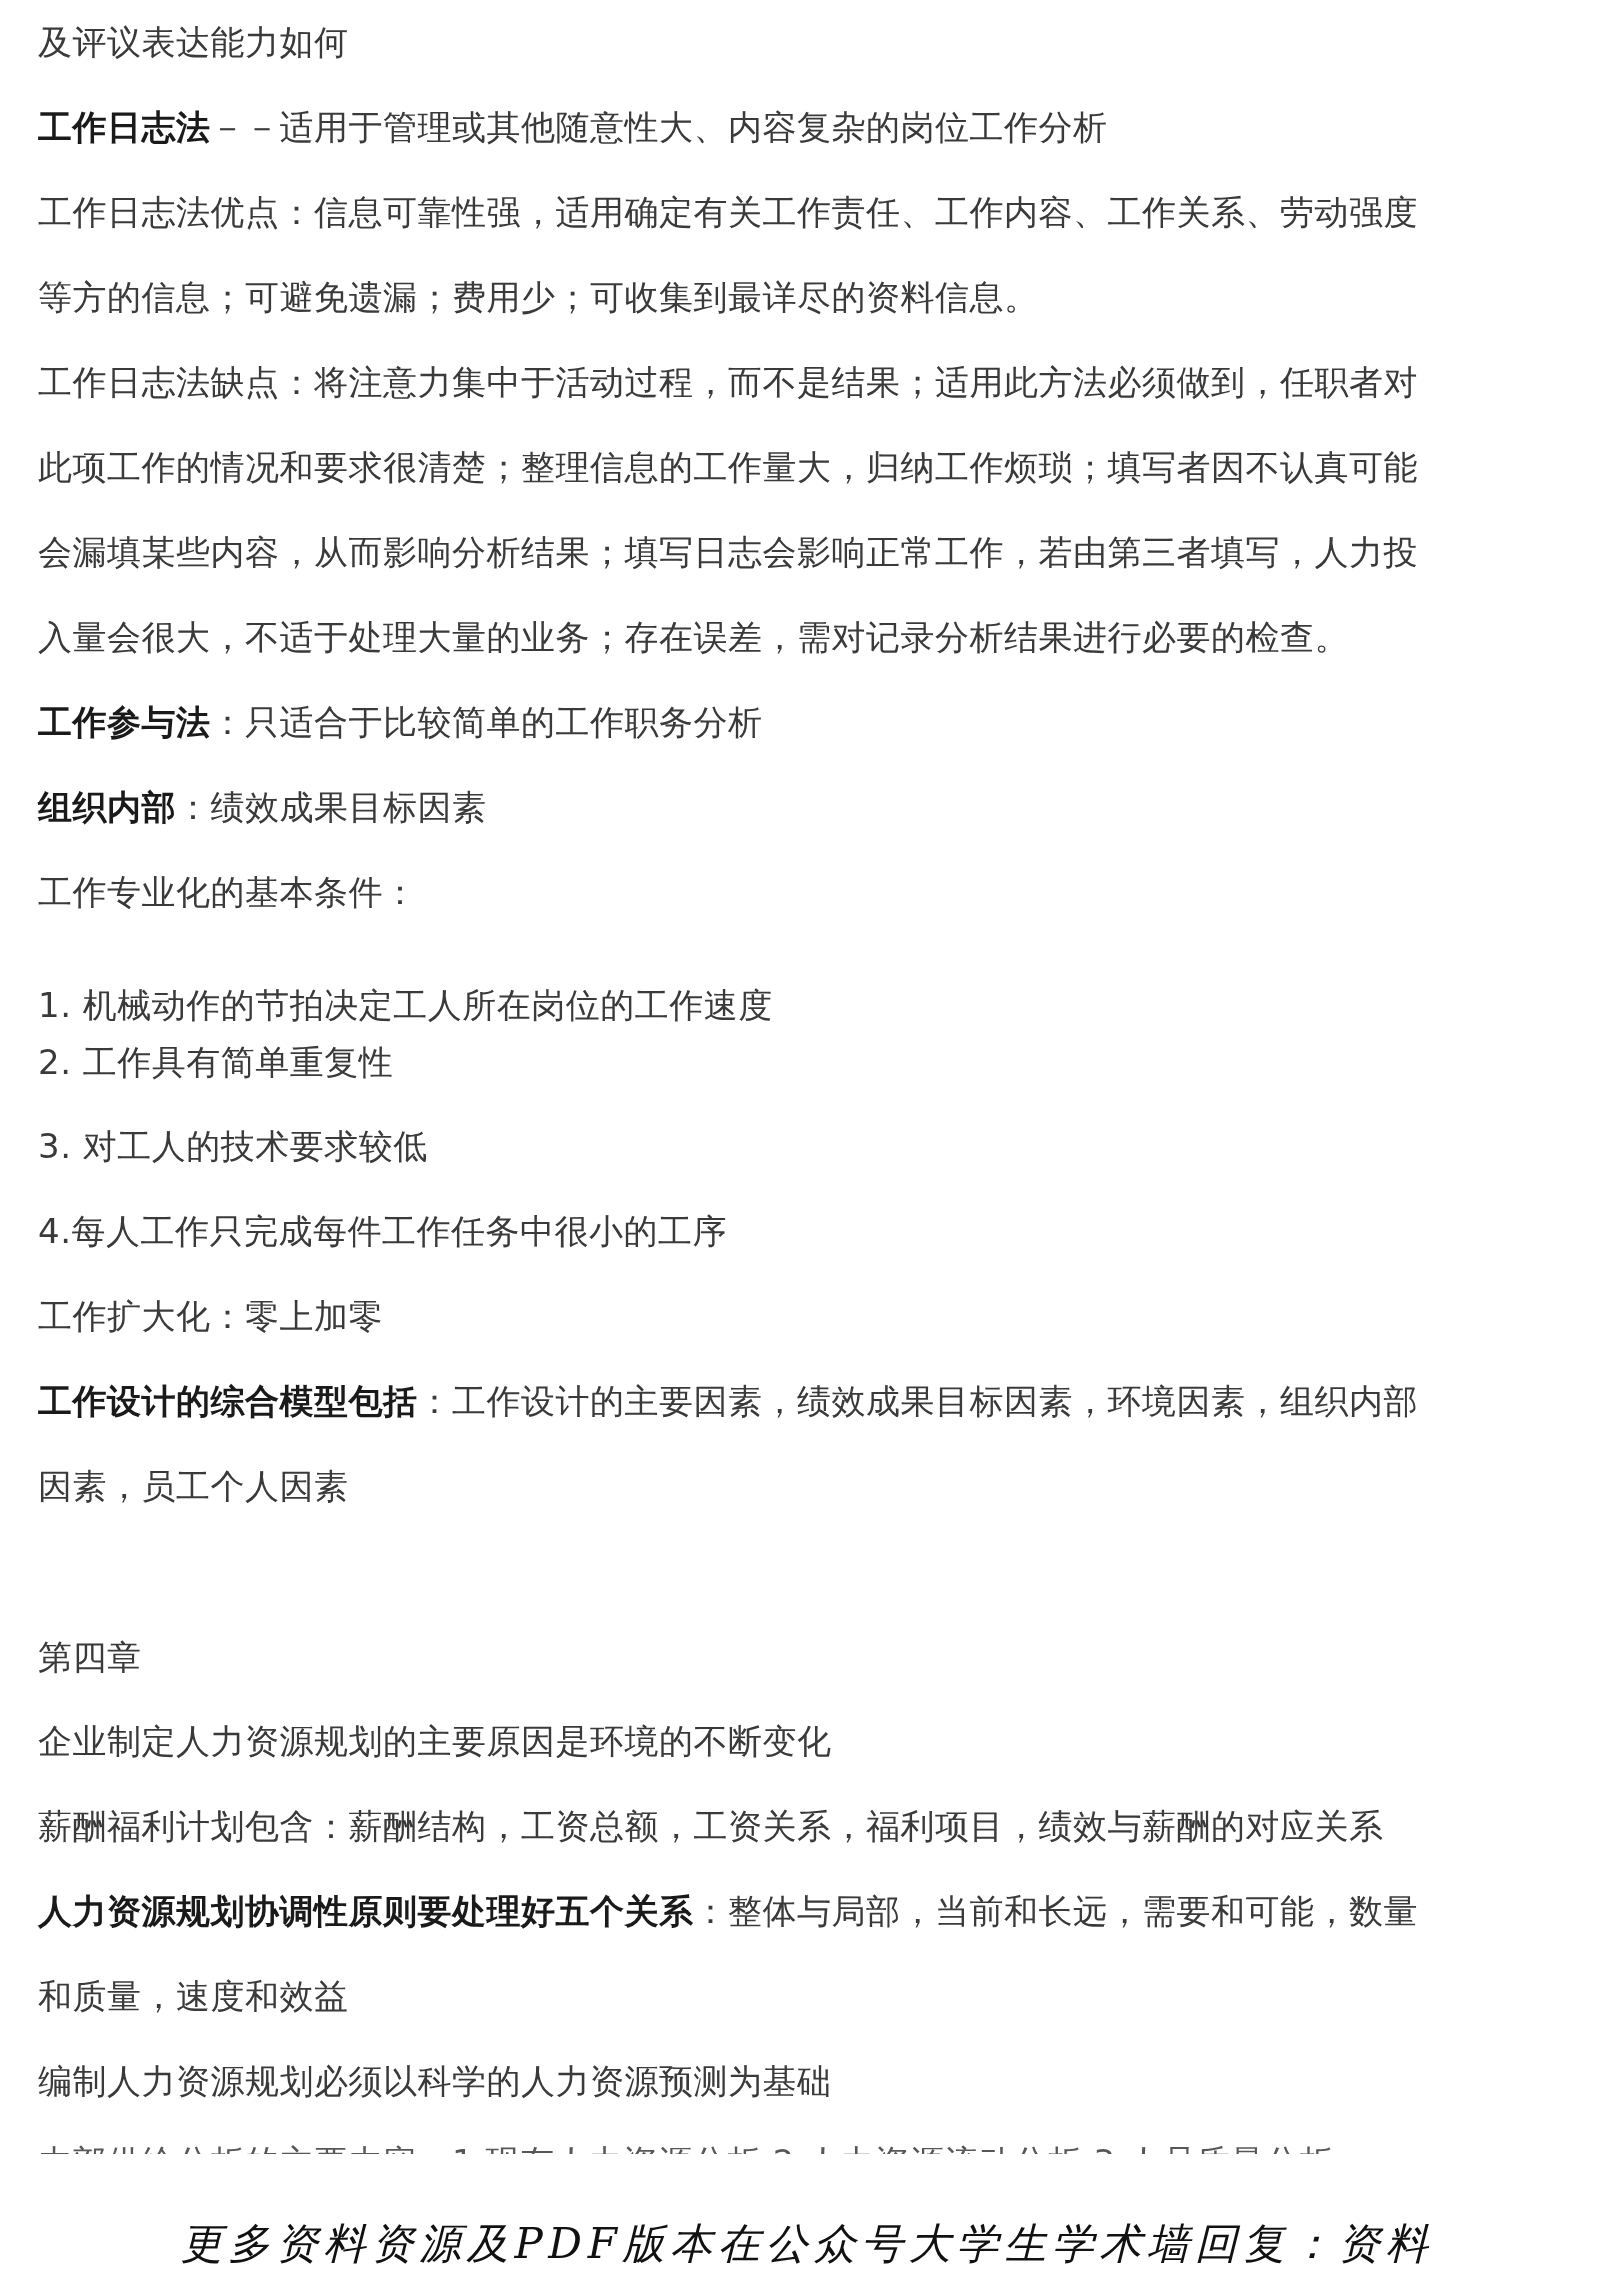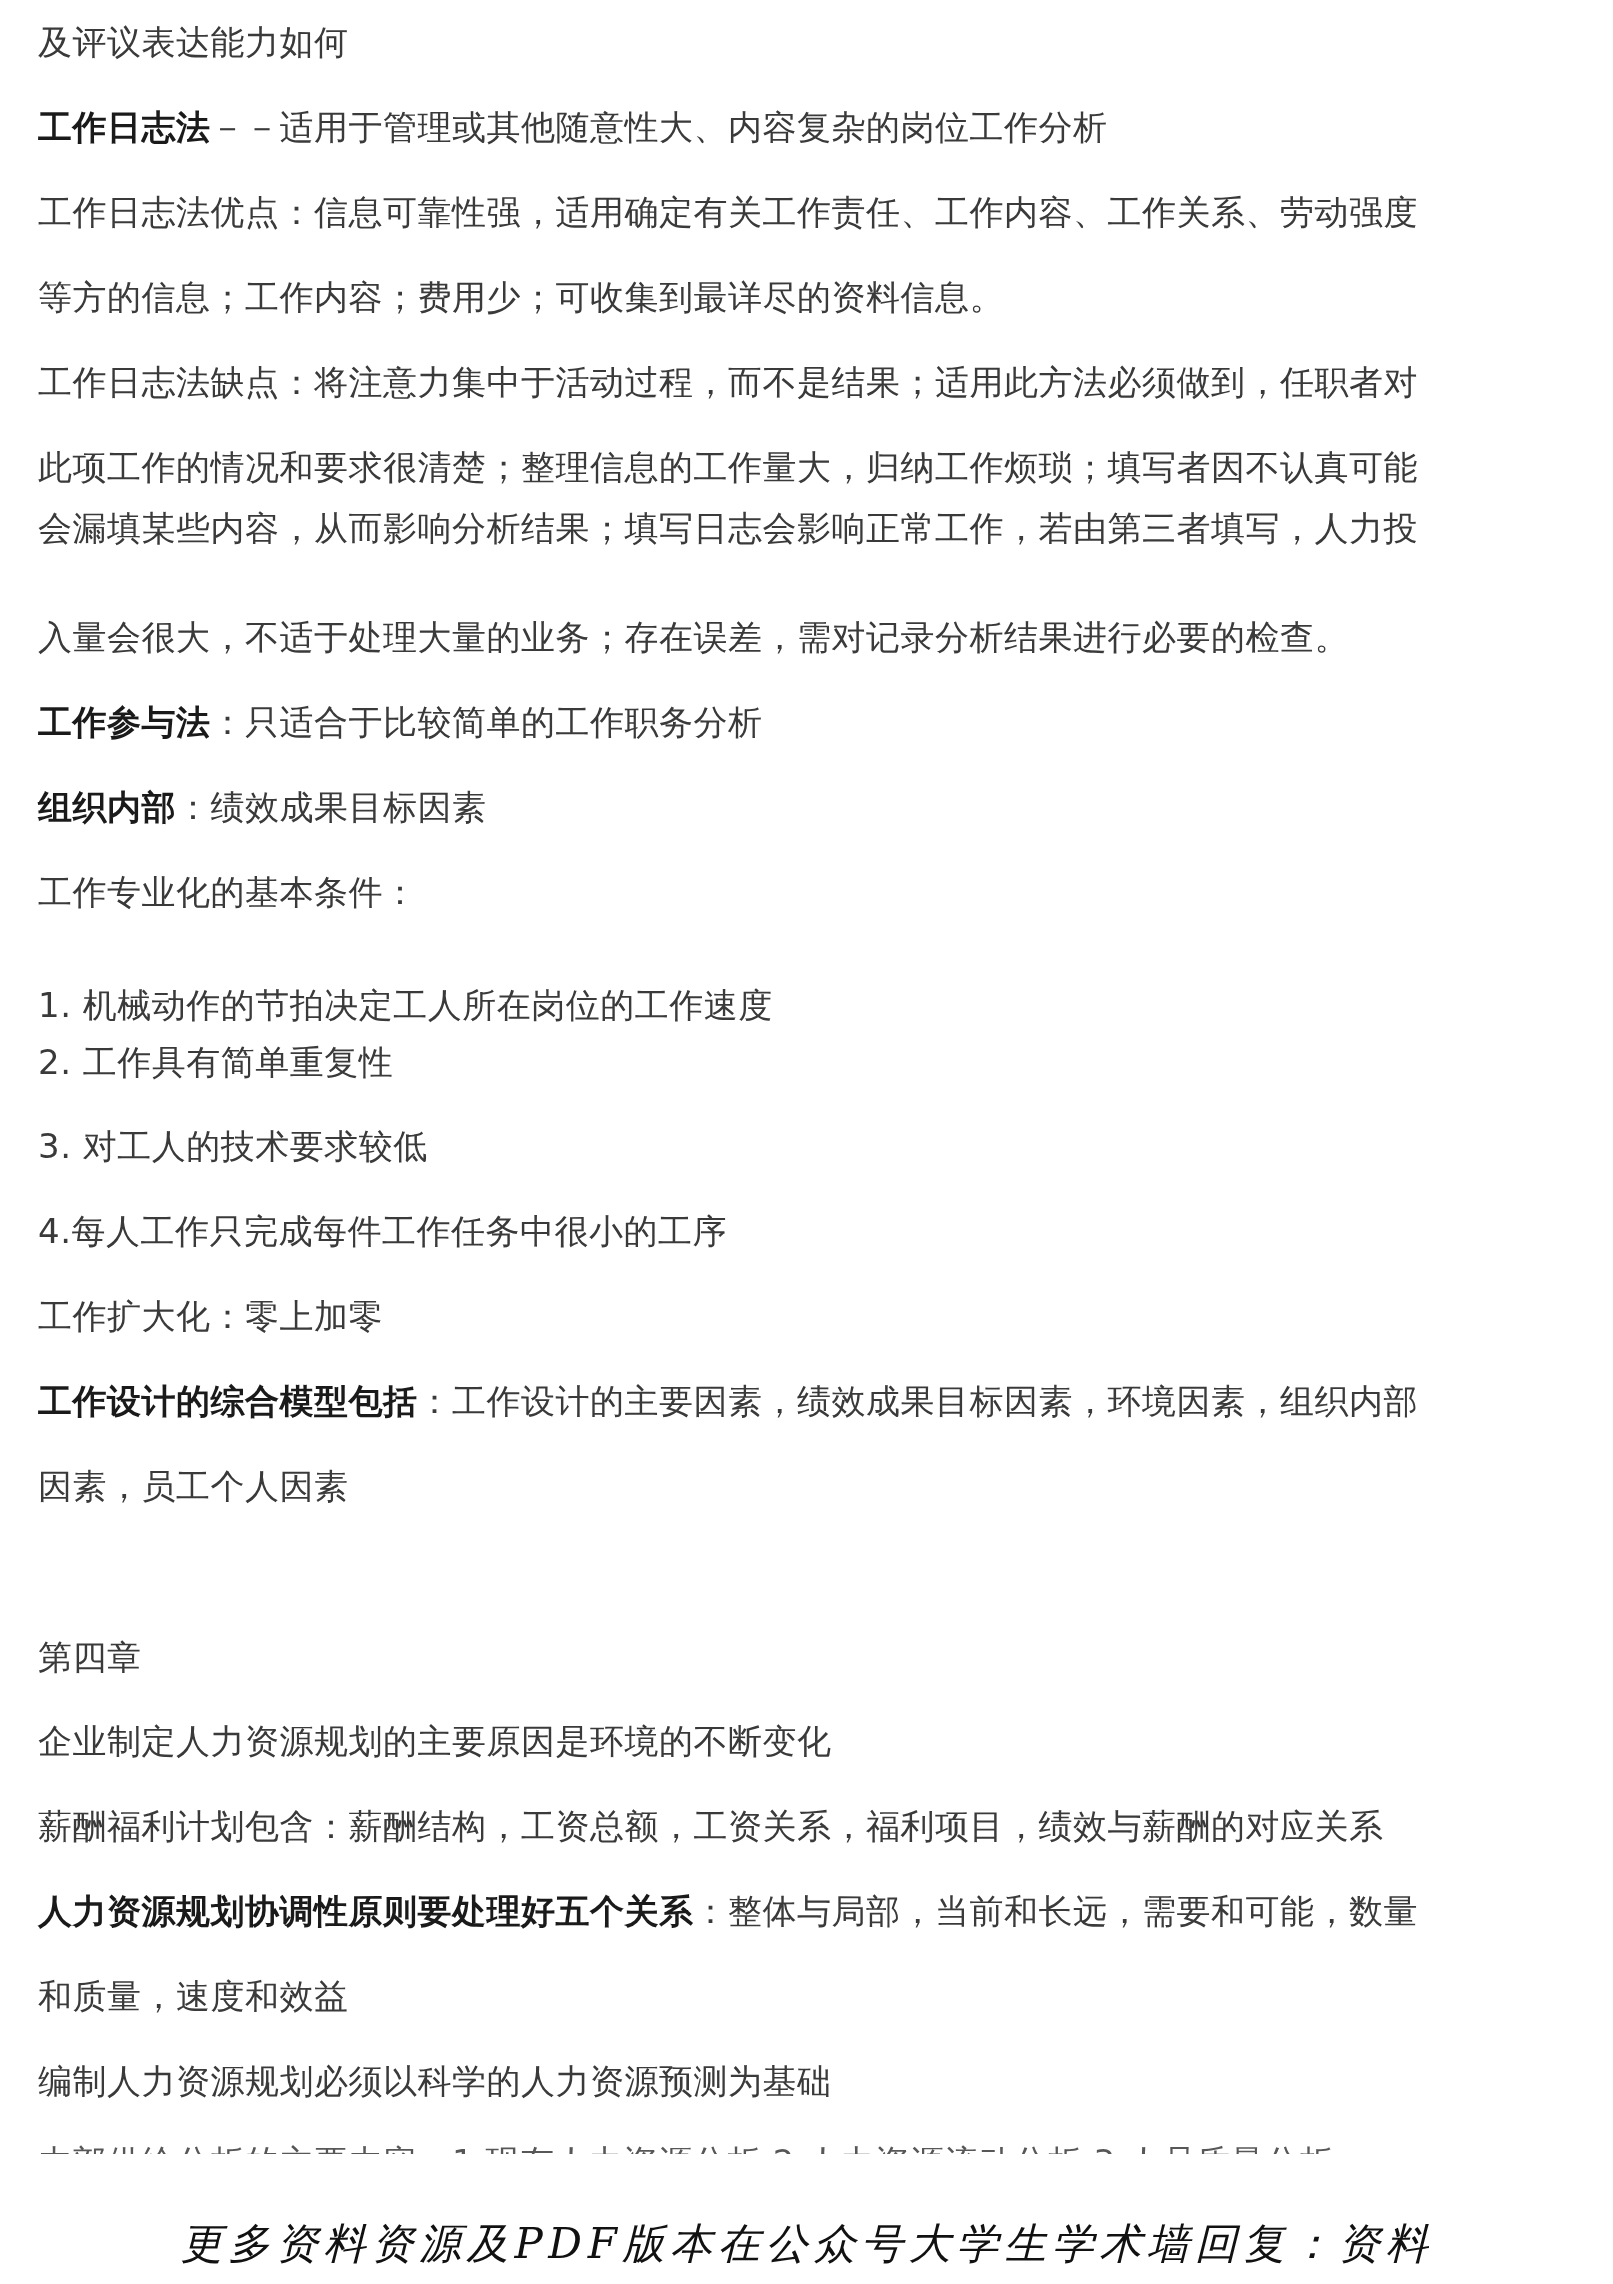--- a/index.html
+++ b/index.html
@@ -22,24 +22,24 @@
     font-size: 42px; color: #111; letter-spacing: 5.7px; font-style: italic;
   }
 </style>
 </head>
 <body>
 
 <div class="page">
   <div class="line" style="top:21px"><span class="b"></span><span>及评议表达能力如何</span></div>
   <div class="line" style="top:106px"><span class="b">工作日志法</span><span>－－适用于管理或其他随意性大、内容复杂的岗位工作分析</span></div>
   <div class="line" style="top:191px"><span class="b"></span><span>工作日志法优点：信息可靠性强，适用确定有关工作责任、工作内容、工作关系、劳动强度</span></div>
-  <div class="line" style="top:276px"><span class="b"></span><span>等方的信息；工作内容；费用少；可收集到最详尽的资料信息。</span></div>
+  <div class="line" style="top:276px"><span class="b"></span><span>等方的信息；可避免遗漏；费用少；可收集到最详尽的资料信息。</span></div>
   <div class="line" style="top:361px"><span class="b"></span><span>工作日志法缺点：将注意力集中于活动过程，而不是结果；适用此方法必须做到，任职者对</span></div>
   <div class="line" style="top:446px"><span class="b"></span><span>此项工作的情况和要求很清楚；整理信息的工作量大，归纳工作烦琐；填写者因不认真可能</span></div>
-  <div class="line" style="top:507px"><span class="b"></span><span>会漏填某些内容，从而影响分析结果；填写日志会影响正常工作，若由第三者填写，人力投</span></div>
+  <div class="line" style="top:531px"><span class="b"></span><span>会漏填某些内容，从而影响分析结果；填写日志会影响正常工作，若由第三者填写，人力投</span></div>
   <div class="line" style="top:616px"><span class="b"></span><span>入量会很大，不适于处理大量的业务；存在误差，需对记录分析结果进行必要的检查。</span></div>
   <div class="line" style="top:701px"><span class="b">工作参与法</span><span>：只适合于比较简单的工作职务分析</span></div>
   <div class="line" style="top:786px"><span class="b">组织内部</span><span>：绩效成果目标因素</span></div>
   <div class="line" style="top:871px"><span class="b"></span><span>工作专业化的基本条件：</span></div>
   <div class="line" style="top:984px"><span class="b"></span><span>1. 机械动作的节拍决定工人所在岗位的工作速度</span></div>
   <div class="line" style="top:1041px"><span class="b"></span><span>2. 工作具有简单重复性</span></div>
   <div class="line" style="top:1125px"><span class="b"></span><span>3. 对工人的技术要求较低</span></div>
   <div class="line" style="top:1210px"><span class="b"></span><span>4.每人工作只完成每件工作任务中很小的工序</span></div>
   <div class="line" style="top:1295px"><span class="b"></span><span>工作扩大化：零上加零</span></div>
   <div class="line" style="top:1380px"><span class="b">工作设计的综合模型包括</span><span>：工作设计的主要因素，绩效成果目标因素，环境因素，组织内部</span></div>

